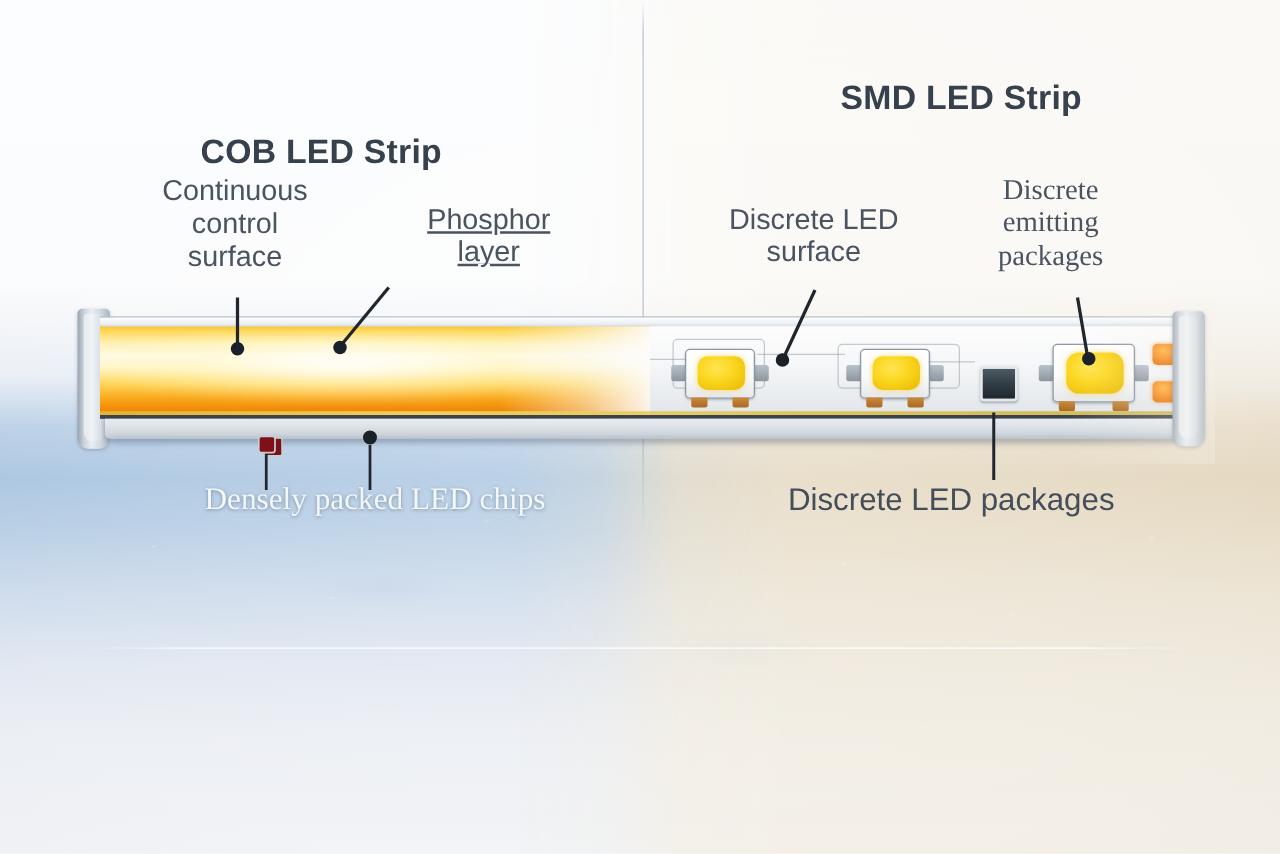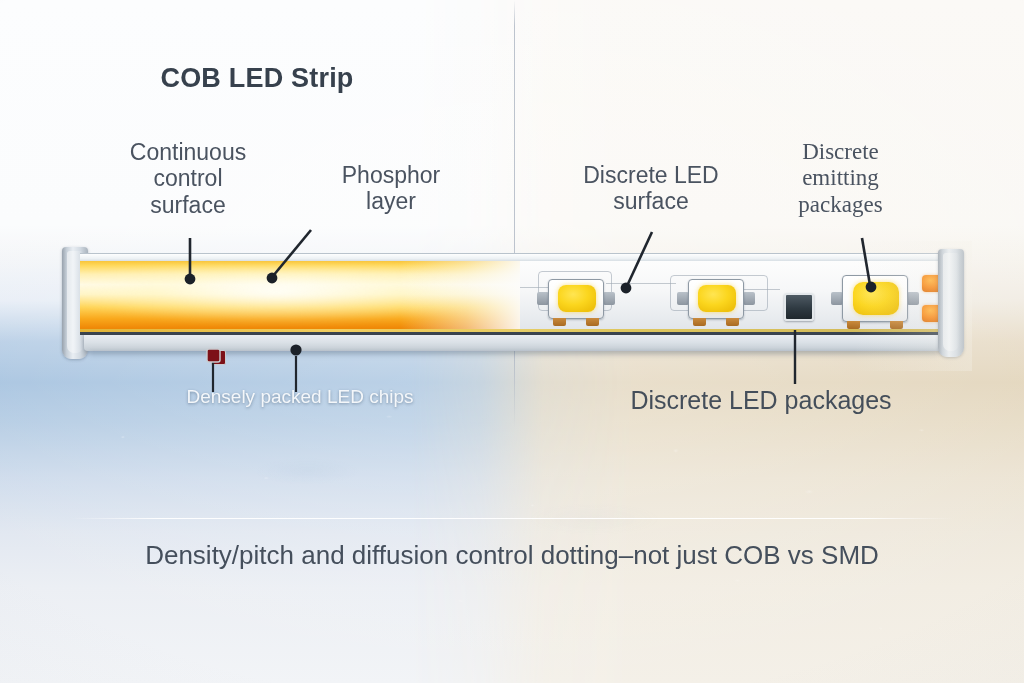--- a/index.html
+++ b/index.html
@@ -106,43 +106,43 @@
   .title {
     position: absolute;
     top: 63px;
     font-size: 27px;
     font-weight: bold;
     color: #37414d;
     letter-spacing: .2px;
     white-space: nowrap;
     text-align: center;
   }
-  .title-left  { left: 0px;   width: 514px; }
+  .title-left  { left: 0px;   width: 514px; margin-top: 43px; }
   .title-right { left: 514px; width: 510px; }
 
   
   .callout {
     position: absolute;
     font-size: 23px;
     line-height: 1.15;
     color: #4a5360;
     text-align: center;
     white-space: pre-line;
   }
   .callout.light {
     color: #f4f7fa;
     text-shadow: 0 1px 3px rgba(40,60,85,.45);
   }
   .callout.dark-on-warm { color: #444e5a; }
 
   .c-continuous { left: 88px;  top: 139px; width: 200px; }
-  .c-phosphor   { left: 305px; top: 162px; width: 172px; }
+  .c-phosphor   { left: 305px; top: 162px; width: 172px; text-decoration: underline; }
   .c-discrete-pkg { left: 545px; top: 162px; width: 212px; }
   .c-discrete-emit { left: 748px; top: 139px; width: 185px; font-family: Liberation Serif, serif; }
-  .c-densely    { left: 118px; top: 386px; width: 364px; font-size: 19px; }
+  .c-densely    { left: 118px; top: 386px; width: 364px; font-size: 25px; font-family: Liberation Serif, serif; }
   .c-disc-bottom{ left: 596px; top: 386px; width: 330px; font-size: 25px; }
 
   
   .footer {
     position: absolute;
     left: 0;
     top: 540px;
     width: 1024px;
     text-align: center;
     font-size: 26px;
@@ -513,29 +513,29 @@
     <line x1="652" y1="232" x2="627" y2="286" stroke="#20262e" stroke-width="2.6"></line>
     <circle cx="626" cy="288" r="5.4" fill="#1b2129"></circle>
 
     <line x1="862" y1="238" x2="870" y2="285" stroke="#20262e" stroke-width="2.6"></line>
     <circle cx="871" cy="287" r="5.4" fill="#1b2129"></circle>
 
     <line x1="795" y1="384" x2="795" y2="330" stroke="#20262e" stroke-width="2.4"></line>
   </svg>
 
   <div class="title title-left">COB LED Strip</div>
+  <div class="title title-right">SMD LED Strip</div>
 
   <div class="callout c-continuous">Continuous
 control
 surface</div>
   <div class="callout c-phosphor">Phosphor
 layer</div>
   <div class="callout c-discrete-pkg">Discrete LED
 surface</div>
   <div class="callout c-discrete-emit">Discrete
 emitting
 packages</div>
   <div class="callout light c-densely">Densely packed LED chips</div>
   <div class="callout dark-on-warm c-disc-bottom">Discrete LED packages</div>
 
-  <div class="footer">Density/pitch and diffusion control dotting–not just COB vs SMD</div>
 
 </div>
 
 </body></html>

